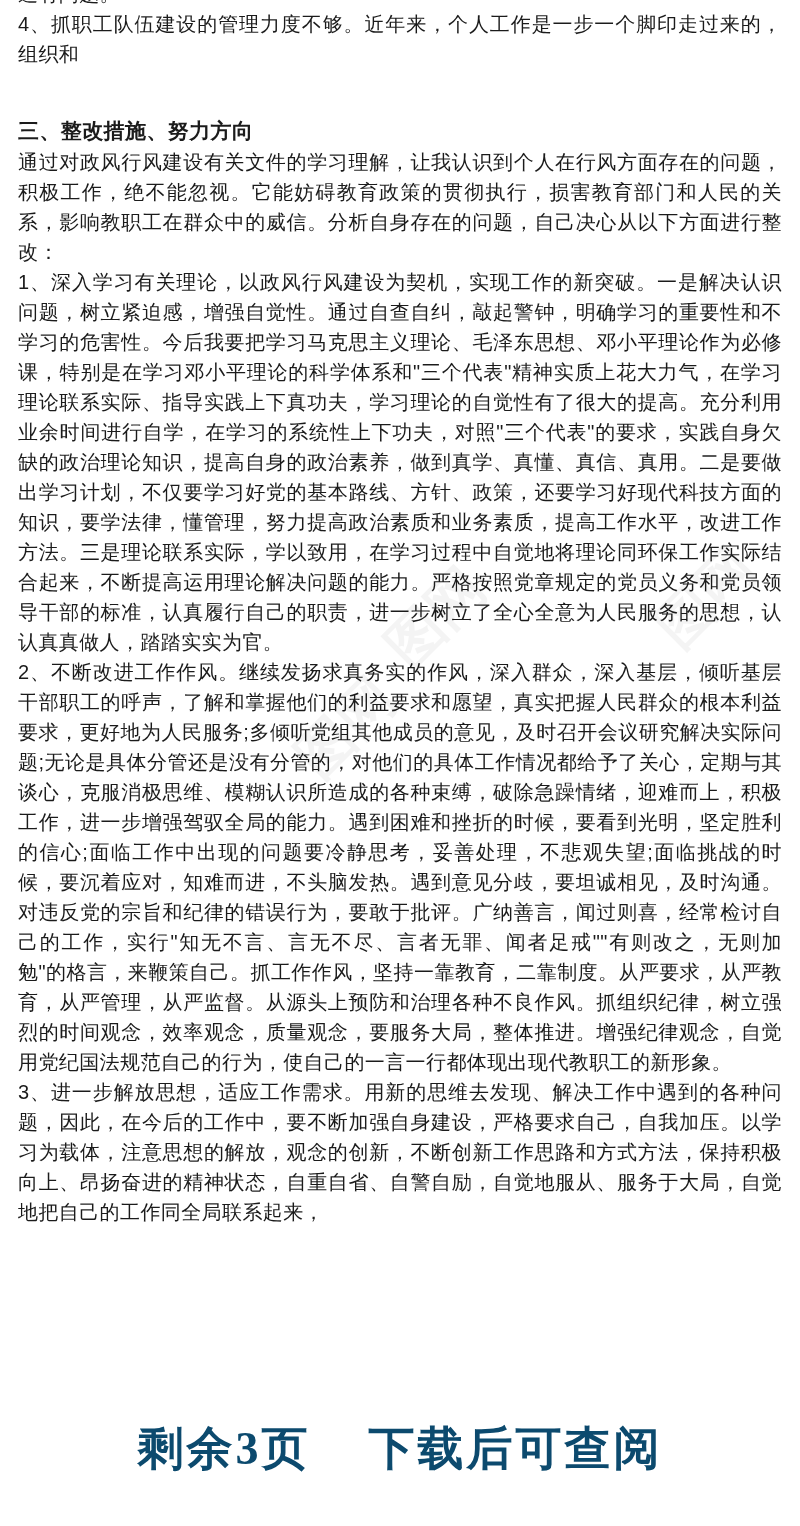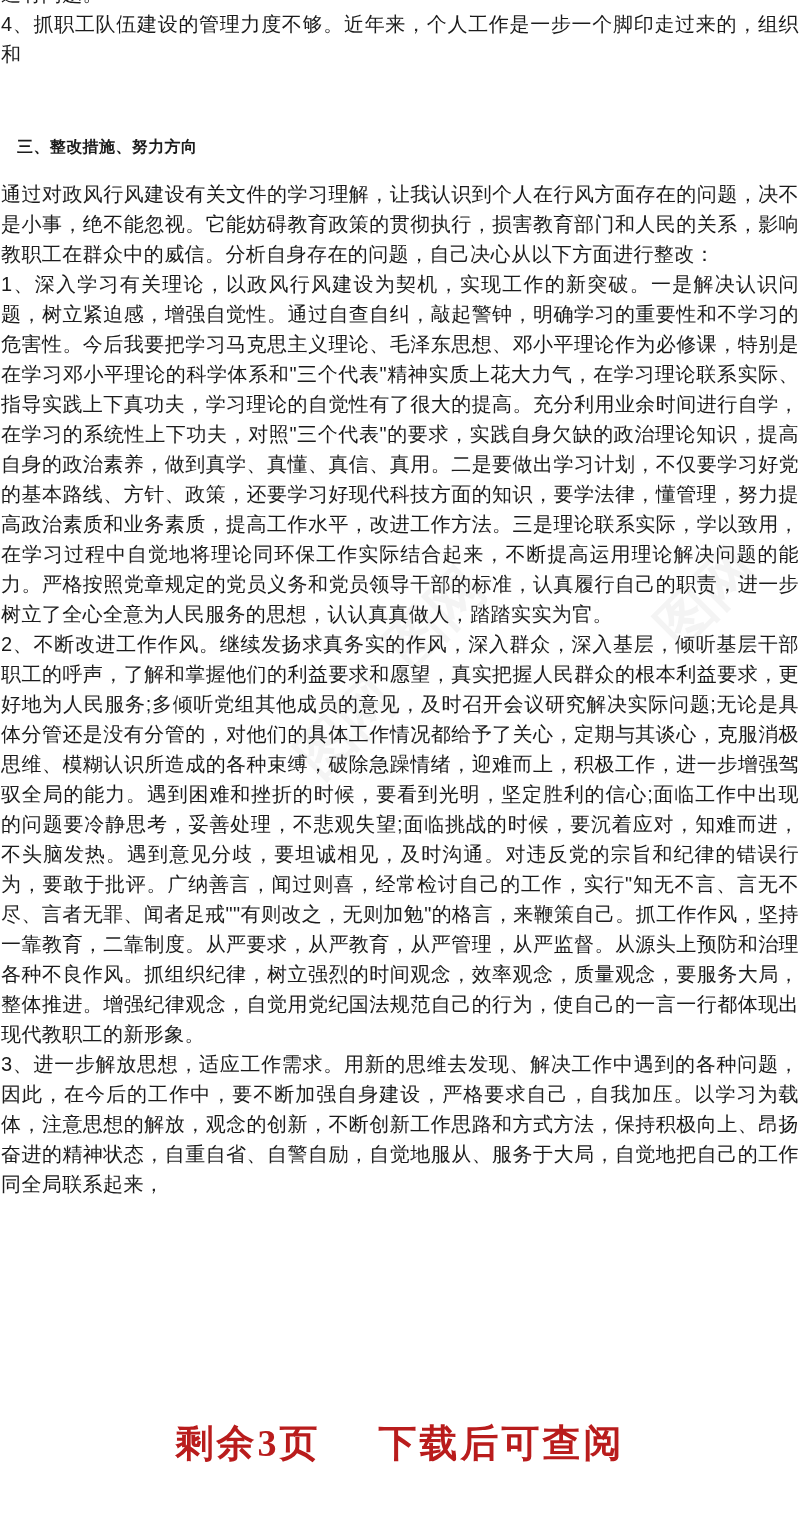--- a/index.html
+++ b/index.html
@@ -14,21 +14,21 @@
     margin: 0 auto;
     background: #ffffff;
     overflow: hidden;
     font-family: "Liberation Sans", "DejaVu Sans", sans-serif;
     color: #1b1b1b;
   }
   .content {
     position: relative;
     box-sizing: border-box;
     height: 1408px;
-    padding: 0 1px;
+    padding: 0 18px;
     overflow: hidden;
     z-index: 1;
   }
   .para {
     margin: 0;
     font-size: 20px;
     line-height: 30px;
     letter-spacing: 0.4px;
     text-align: justify;
     text-justify: inter-character;
@@ -42,35 +42,35 @@
     display: block;
     font-size: 20px;
     line-height: 30px;
     margin-top: -21px;
     letter-spacing: 0.4px;
   }
   .image-gap {
     height: 46px;
   }
   .section-heading {
-    margin: 16px;
-    font-size: 16px;
+    margin: 0;
+    font-size: 21px;
     line-height: 32px;
     font-weight: 700;
     letter-spacing: 0.4px;
   }
   .footer-banner {
     position: relative;
     z-index: 1;
     margin-top: 10px;
     text-align: center;
     font-family: "Liberation Serif", "DejaVu Serif", serif;
     font-weight: 700;
-    font-size: 38px;
-    color: #b91c1c;
+    font-size: 46px;
+    color: #0c4a6e;
     letter-spacing: 3px;
     white-space: nowrap;
   }
   .footer-banner .spacer-gap {
     display: inline-block;
     width: 58px;
   }
   .watermark {
     position: absolute;
     z-index: 0;
@@ -101,21 +101,21 @@
       <span>遇有问题。</span>
     </div>
 
     <p class="para">4、抓职工队伍建设的管理力度不够。近年来，个人工作是一步一个脚印走过来的，组织和</p>
 
     <div class="image-gap"></div>
 
 
     <h3 class="section-heading">三、整改措施、努力方向</h3>
 
-    <p class="para">通过对政风行风建设有关文件的学习理解，让我认识到个人在行风方面存在的问题，决不是小事，绝不能忽视。它能妨碍教育政策的贯彻执行，损害教育部门和人民的关系，影响教职工在群众中的威信。分析自身存在的问题，自己决心从以下方面进行整改：</p>
+    <p class="para">通过对政风行风建设有关文件的学习理解，让我认识到个人在行风方面存在的问题，积极工作，绝不能忽视。它能妨碍教育政策的贯彻执行，损害教育部门和人民的关系，影响教职工在群众中的威信。分析自身存在的问题，自己决心从以下方面进行整改：</p>
 
     <p class="para">1、深入学习有关理论，以政风行风建设为契机，实现工作的新突破。一是解决认识问题，树立紧迫感，增强自觉性。通过自查自纠，敲起警钟，明确学习的重要性和不学习的危害性。今后我要把学习马克思主义理论、毛泽东思想、邓小平理论作为必修课，特别是在学习邓小平理论的科学体系和"三个代表"精神实质上花大力气，在学习理论联系实际、指导实践上下真功夫，学习理论的自觉性有了很大的提高。充分利用业余时间进行自学，在学习的系统性上下功夫，对照"三个代表"的要求，实践自身欠缺的政治理论知识，提高自身的政治素养，做到真学、真懂、真信、真用。二是要做出学习计划，不仅要学习好党的基本路线、方针、政策，还要学习好现代科技方面的知识，要学法律，懂管理，努力提高政治素质和业务素质，提高工作水平，改进工作方法。三是理论联系实际，学以致用，在学习过程中自觉地将理论同环保工作实际结合起来，不断提高运用理论解决问题的能力。严格按照党章规定的党员义务和党员领导干部的标准，认真履行自己的职责，进一步树立了全心全意为人民服务的思想，认认真真做人，踏踏实实为官。</p>
 
     <p class="para">2、不断改进工作作风。继续发扬求真务实的作风，深入群众，深入基层，倾听基层干部职工的呼声，了解和掌握他们的利益要求和愿望，真实把握人民群众的根本利益要求，更好地为人民服务;多倾听党组其他成员的意见，及时召开会议研究解决实际问题;无论是具体分管还是没有分管的，对他们的具体工作情况都给予了关心，定期与其谈心，克服消极思维、模糊认识所造成的各种束缚，破除急躁情绪，迎难而上，积极工作，进一步增强驾驭全局的能力。遇到困难和挫折的时候，要看到光明，坚定胜利的信心;面临工作中出现的问题要冷静思考，妥善处理，不悲观失望;面临挑战的时候，要沉着应对，知难而进，不头脑发热。遇到意见分歧，要坦诚相见，及时沟通。对违反党的宗旨和纪律的错误行为，要敢于批评。广纳善言，闻过则喜，经常检讨自己的工作，实行"知无不言、言无不尽、言者无罪、闻者足戒""有则改之，无则加勉"的格言，来鞭策自己。抓工作作风，坚持一靠教育，二靠制度。从严要求，从严教育，从严管理，从严监督。从源头上预防和治理各种不良作风。抓组织纪律，树立强烈的时间观念，效率观念，质量观念，要服务大局，整体推进。增强纪律观念，自觉用党纪国法规范自己的行为，使自己的一言一行都体现出现代教职工的新形象。</p>
 
     <p class="para">3、进一步解放思想，适应工作需求。用新的思维去发现、解决工作中遇到的各种问题，因此，在今后的工作中，要不断加强自身建设，严格要求自己，自我加压。以学习为载体，注意思想的解放，观念的创新，不断创新工作思路和方式方法，保持积极向上、昂扬奋进的精神状态，自重自省、自警自励，自觉地服从、服务于大局，自觉地把自己的工作同全局联系起来，</p>
 
   </div>
 
   <div class="footer-banner">

